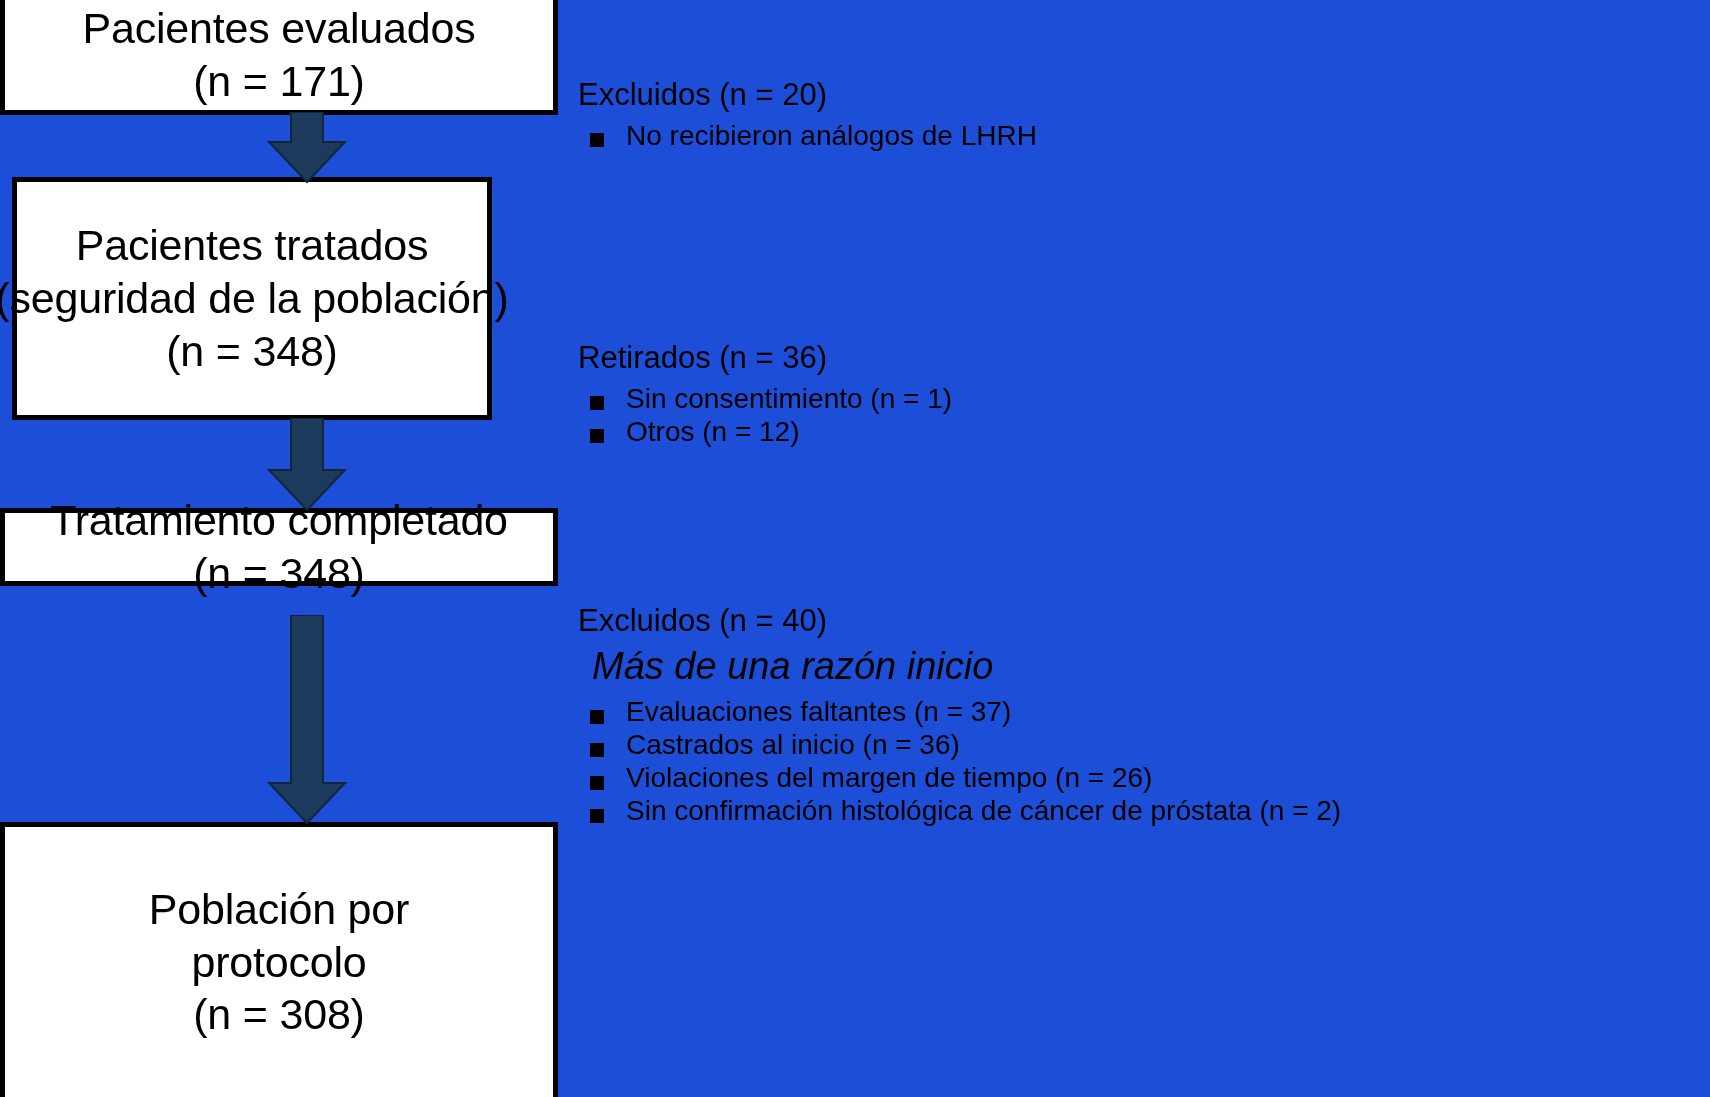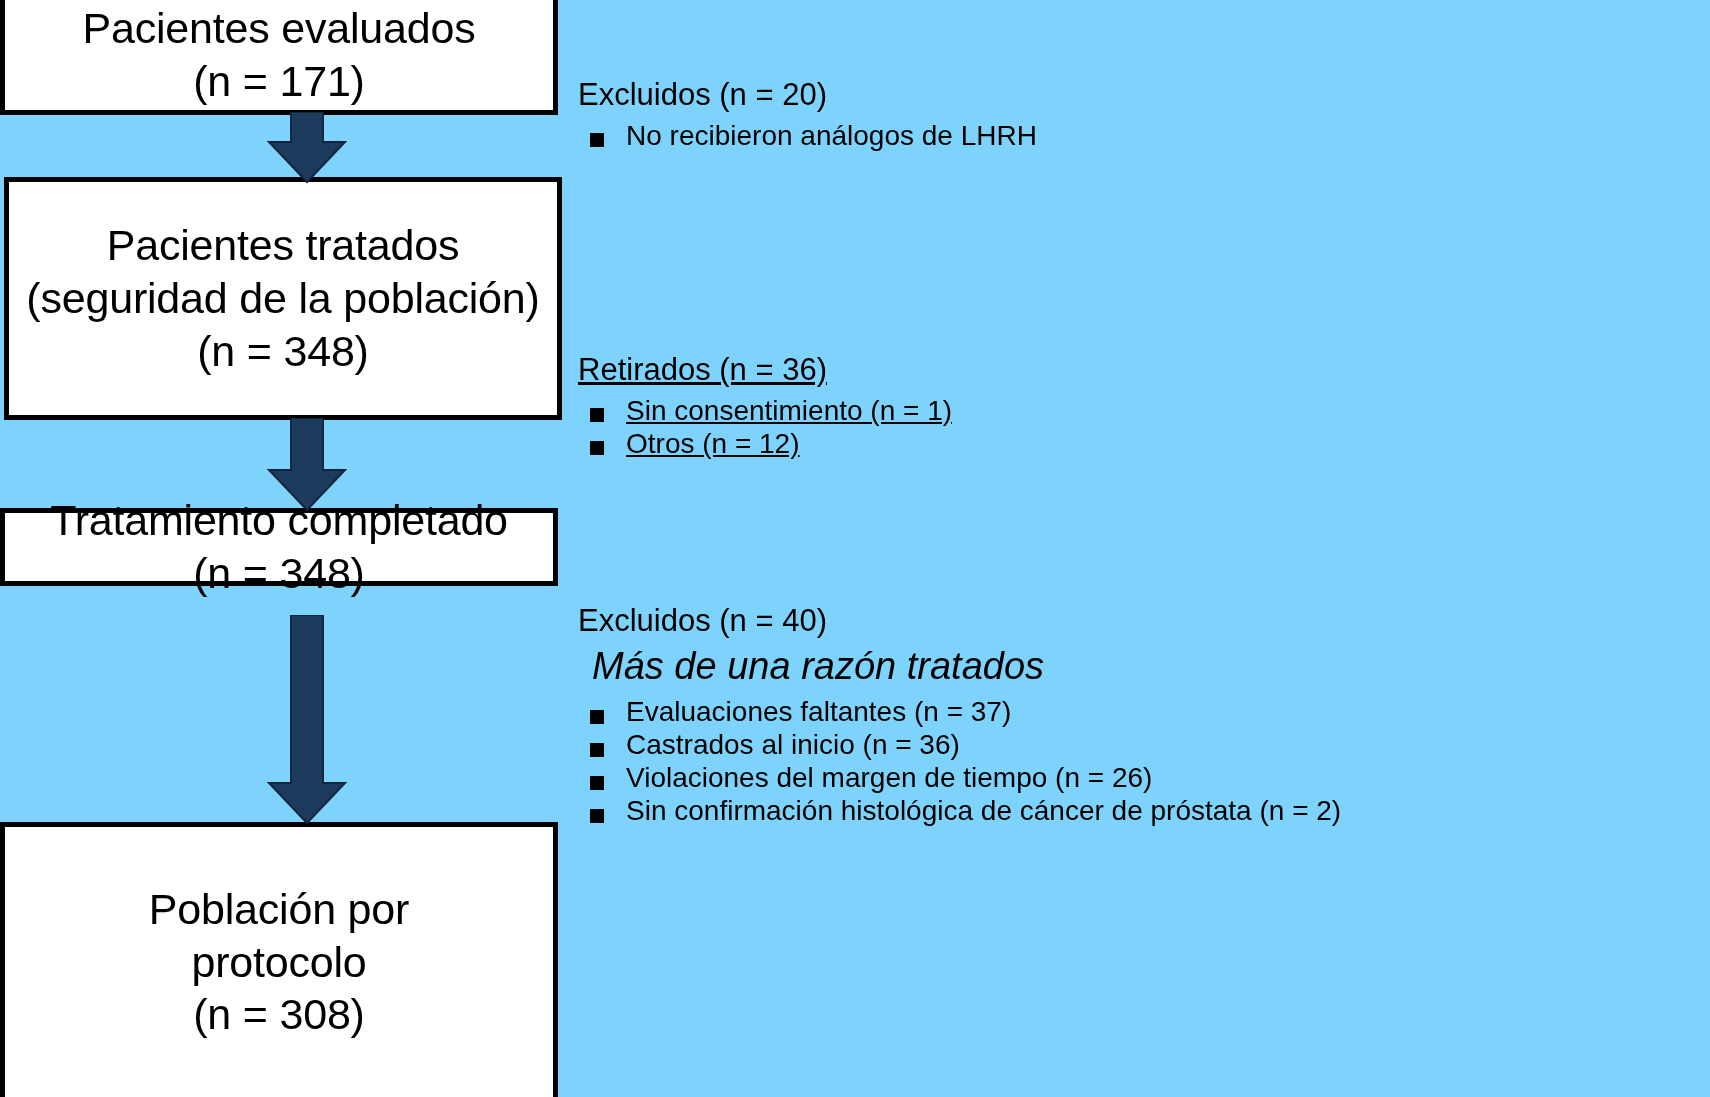--- a/index.html
+++ b/index.html
@@ -11,42 +11,42 @@
     font-family: "Liberation Sans", sans-serif;
     color: #000000;
     -webkit-font-smoothing: antialiased;
   }
 
   #canvas {
     position: relative;
     width: 1710px;
     height: 1097px;
     overflow: hidden;
-    background: #7dd3fc;
+    background: #1d4ed8;
   }
 
   
   .flow-box {
     position: absolute;
     box-sizing: border-box;
     border: 5px solid #000000;
     background: #ffffff;
     display: flex;
     flex-direction: column;
     align-items: center;
     justify-content: center;
     text-align: center;
     font-size: 43px;
     line-height: 1.23;
     letter-spacing: -0.2px;
   }
   .flow-box .line { display: block; white-space: nowrap; }
 
   #box-assessed   { left: 0px;  top: -5px;  width: 558px; height: 120px; }
-  #box-treated    { left: 4px;  top: 177px; width: 558px; height: 243px; }
+  #box-treated    { left: 12px;  top: 177px; width: 480px; height: 243px; }
   #box-completed  { left: 0px;  top: 508px; width: 558px; height: 78px; }
   #box-protocol   { left: 0px;  top: 822px; width: 558px; height: 280px; }
 
   
   .arrow {
     position: absolute;
     left: 265px;
   }
   .arrow svg { display: block; }
 
@@ -56,21 +56,21 @@
 
   
   .note-block {
     position: absolute;
     left: 578px;
     font-size: 41px;
     line-height: 1.0;
     white-space: nowrap;
   }
   #note-excluded-20 { top: 78px;  }
-  #note-withdrawn   { top: 353px; text-decoration: underline; }
+  #note-withdrawn   { top: 341px; }
   #note-excluded-40 { top: 604px; }
 
   .note-title {
     font-size: 31px;
     line-height: 1.12;
     margin: 0 0 6px 0;
     white-space: nowrap;
   }
   .note-subtitle {
     font-size: 38px;
@@ -165,21 +165,21 @@
       </li>
       <li>
         <span class="bullet-sq"></span>
         <span>Otros (n = 12)</span>
       </li>
     </ul>
   </div>
 
   <div class="note-block" id="note-excluded-40">
     <div class="note-title">Excluidos (n = 40)</div>
-    <div class="note-subtitle">Más de una razón tratados</div>
+    <div class="note-subtitle">Más de una razón inicio</div>
     <ul class="note-list">
       <li>
         <span class="bullet-sq"></span>
         <span>Evaluaciones faltantes (n = 37)</span>
       </li>
       <li>
         <span class="bullet-sq"></span>
         <span>Castrados al inicio (n = 36)</span>
       </li>
       <li>

